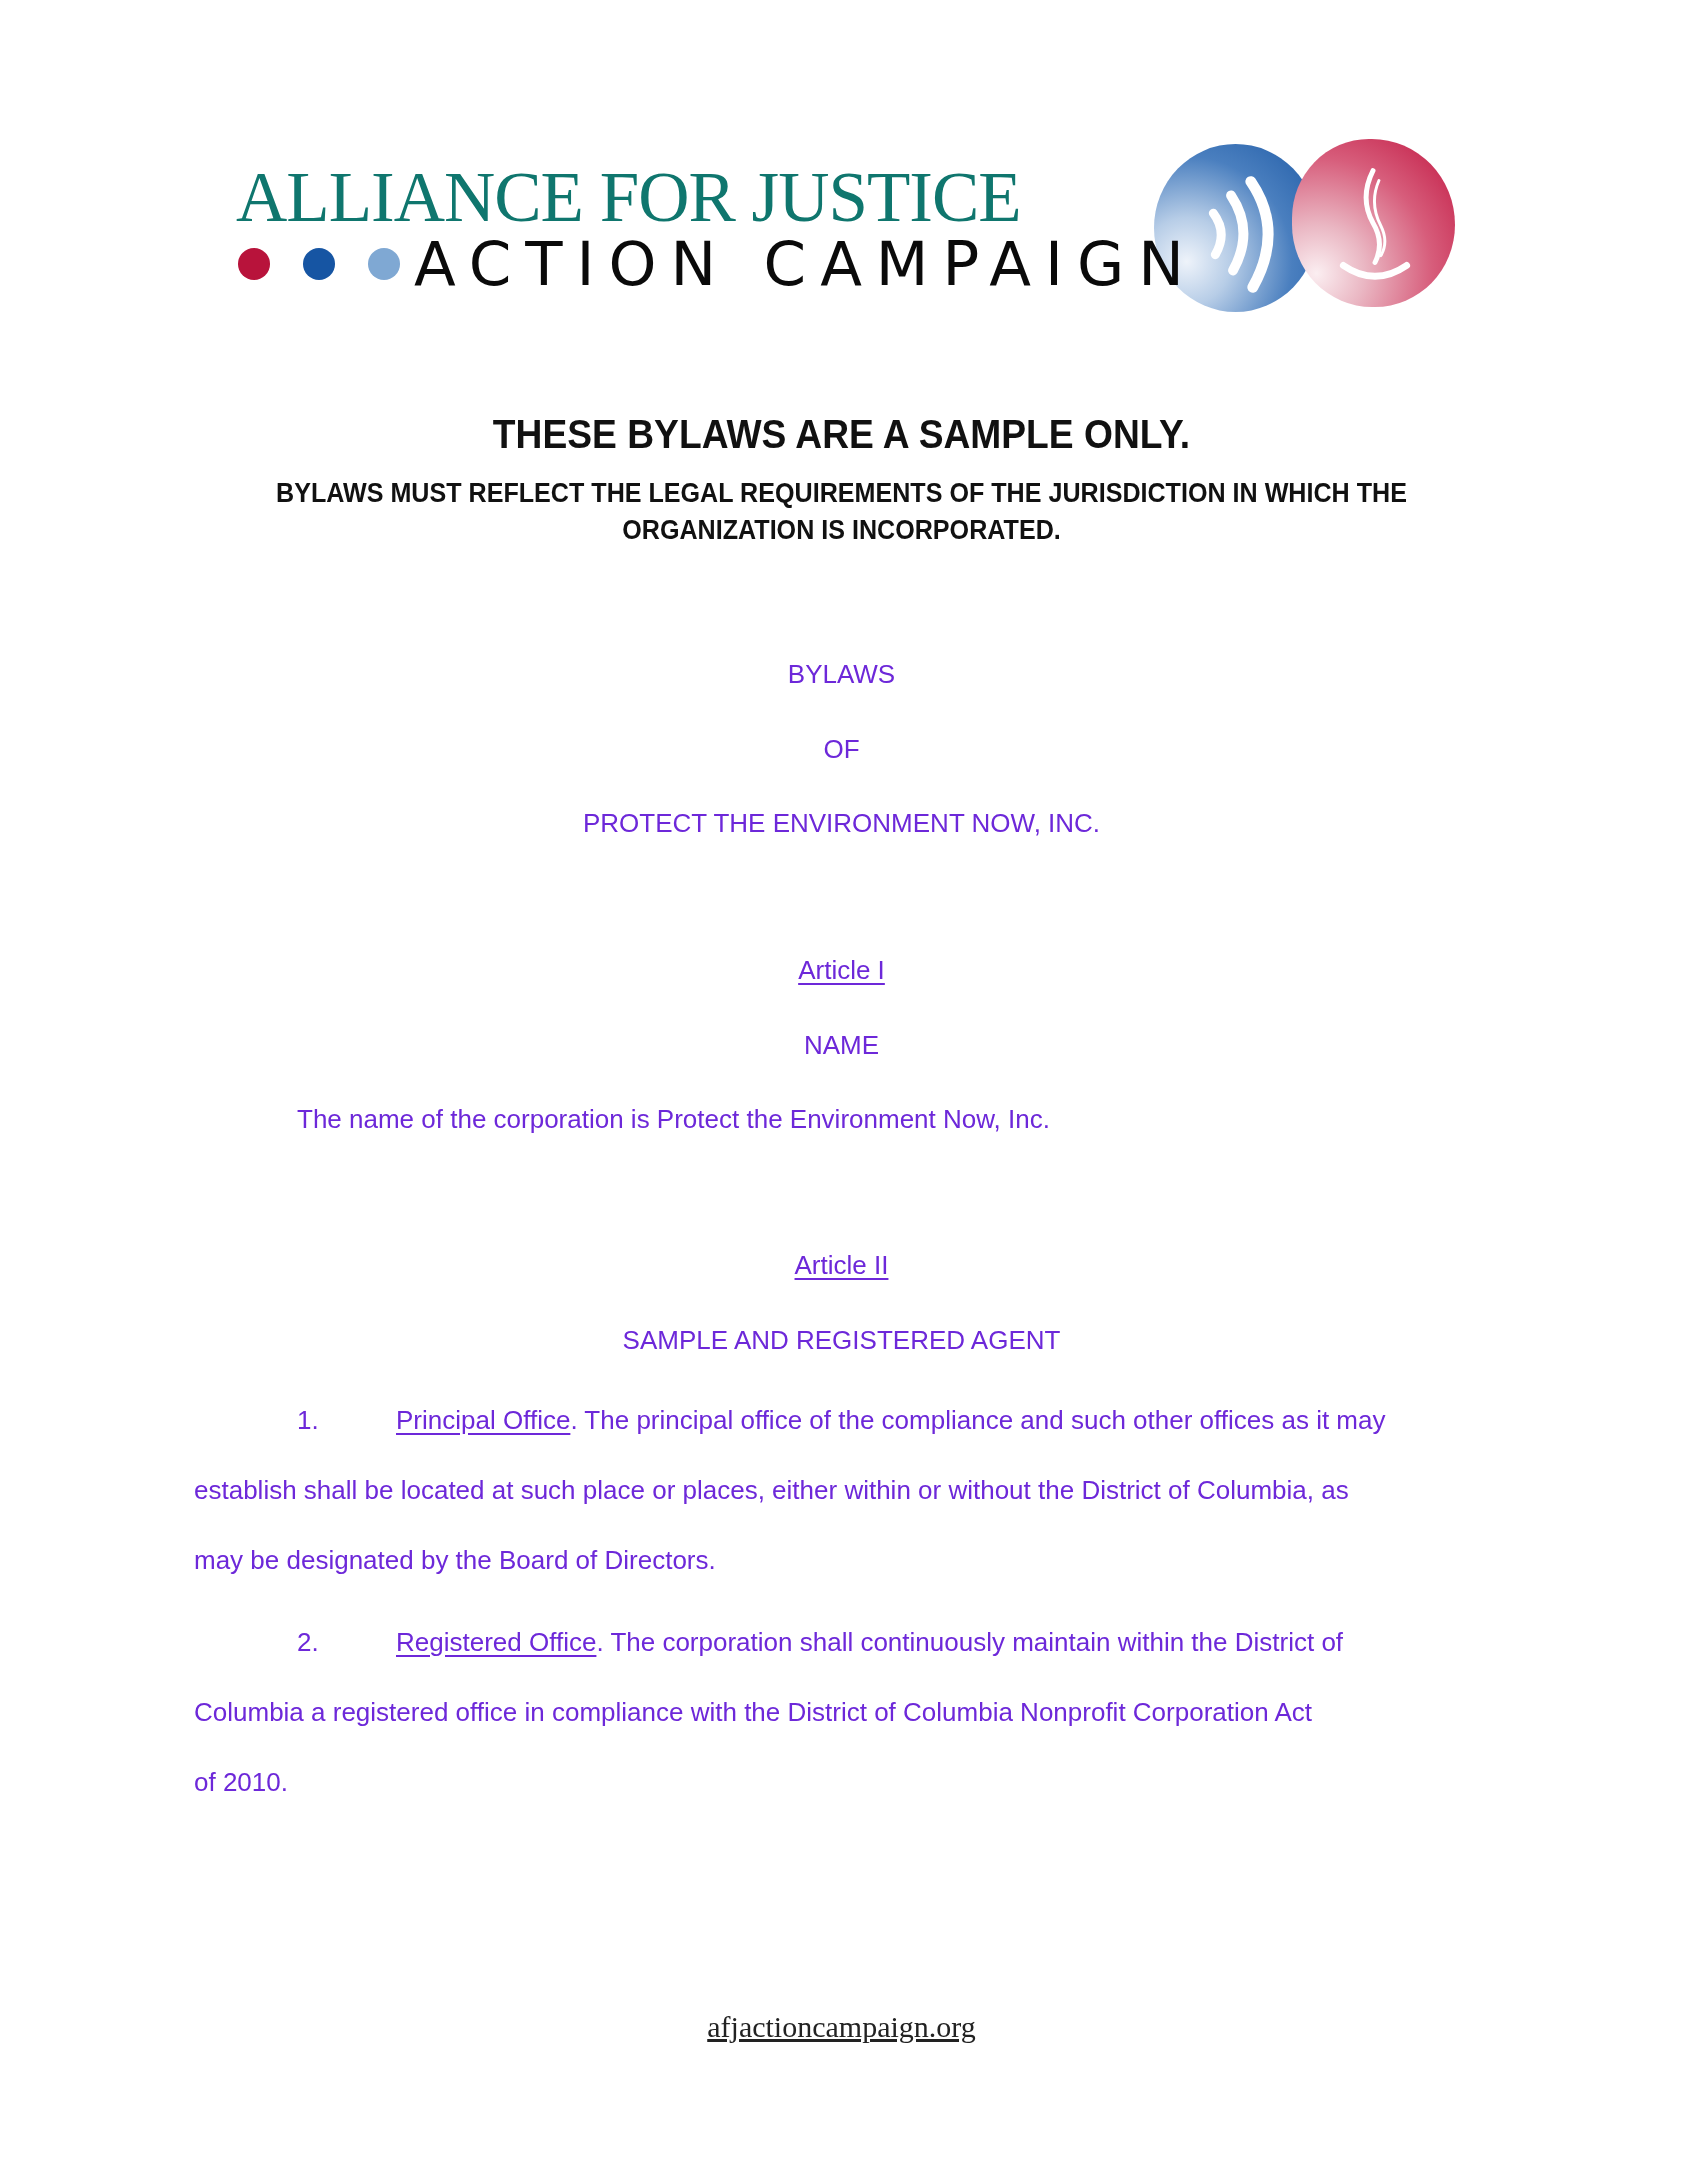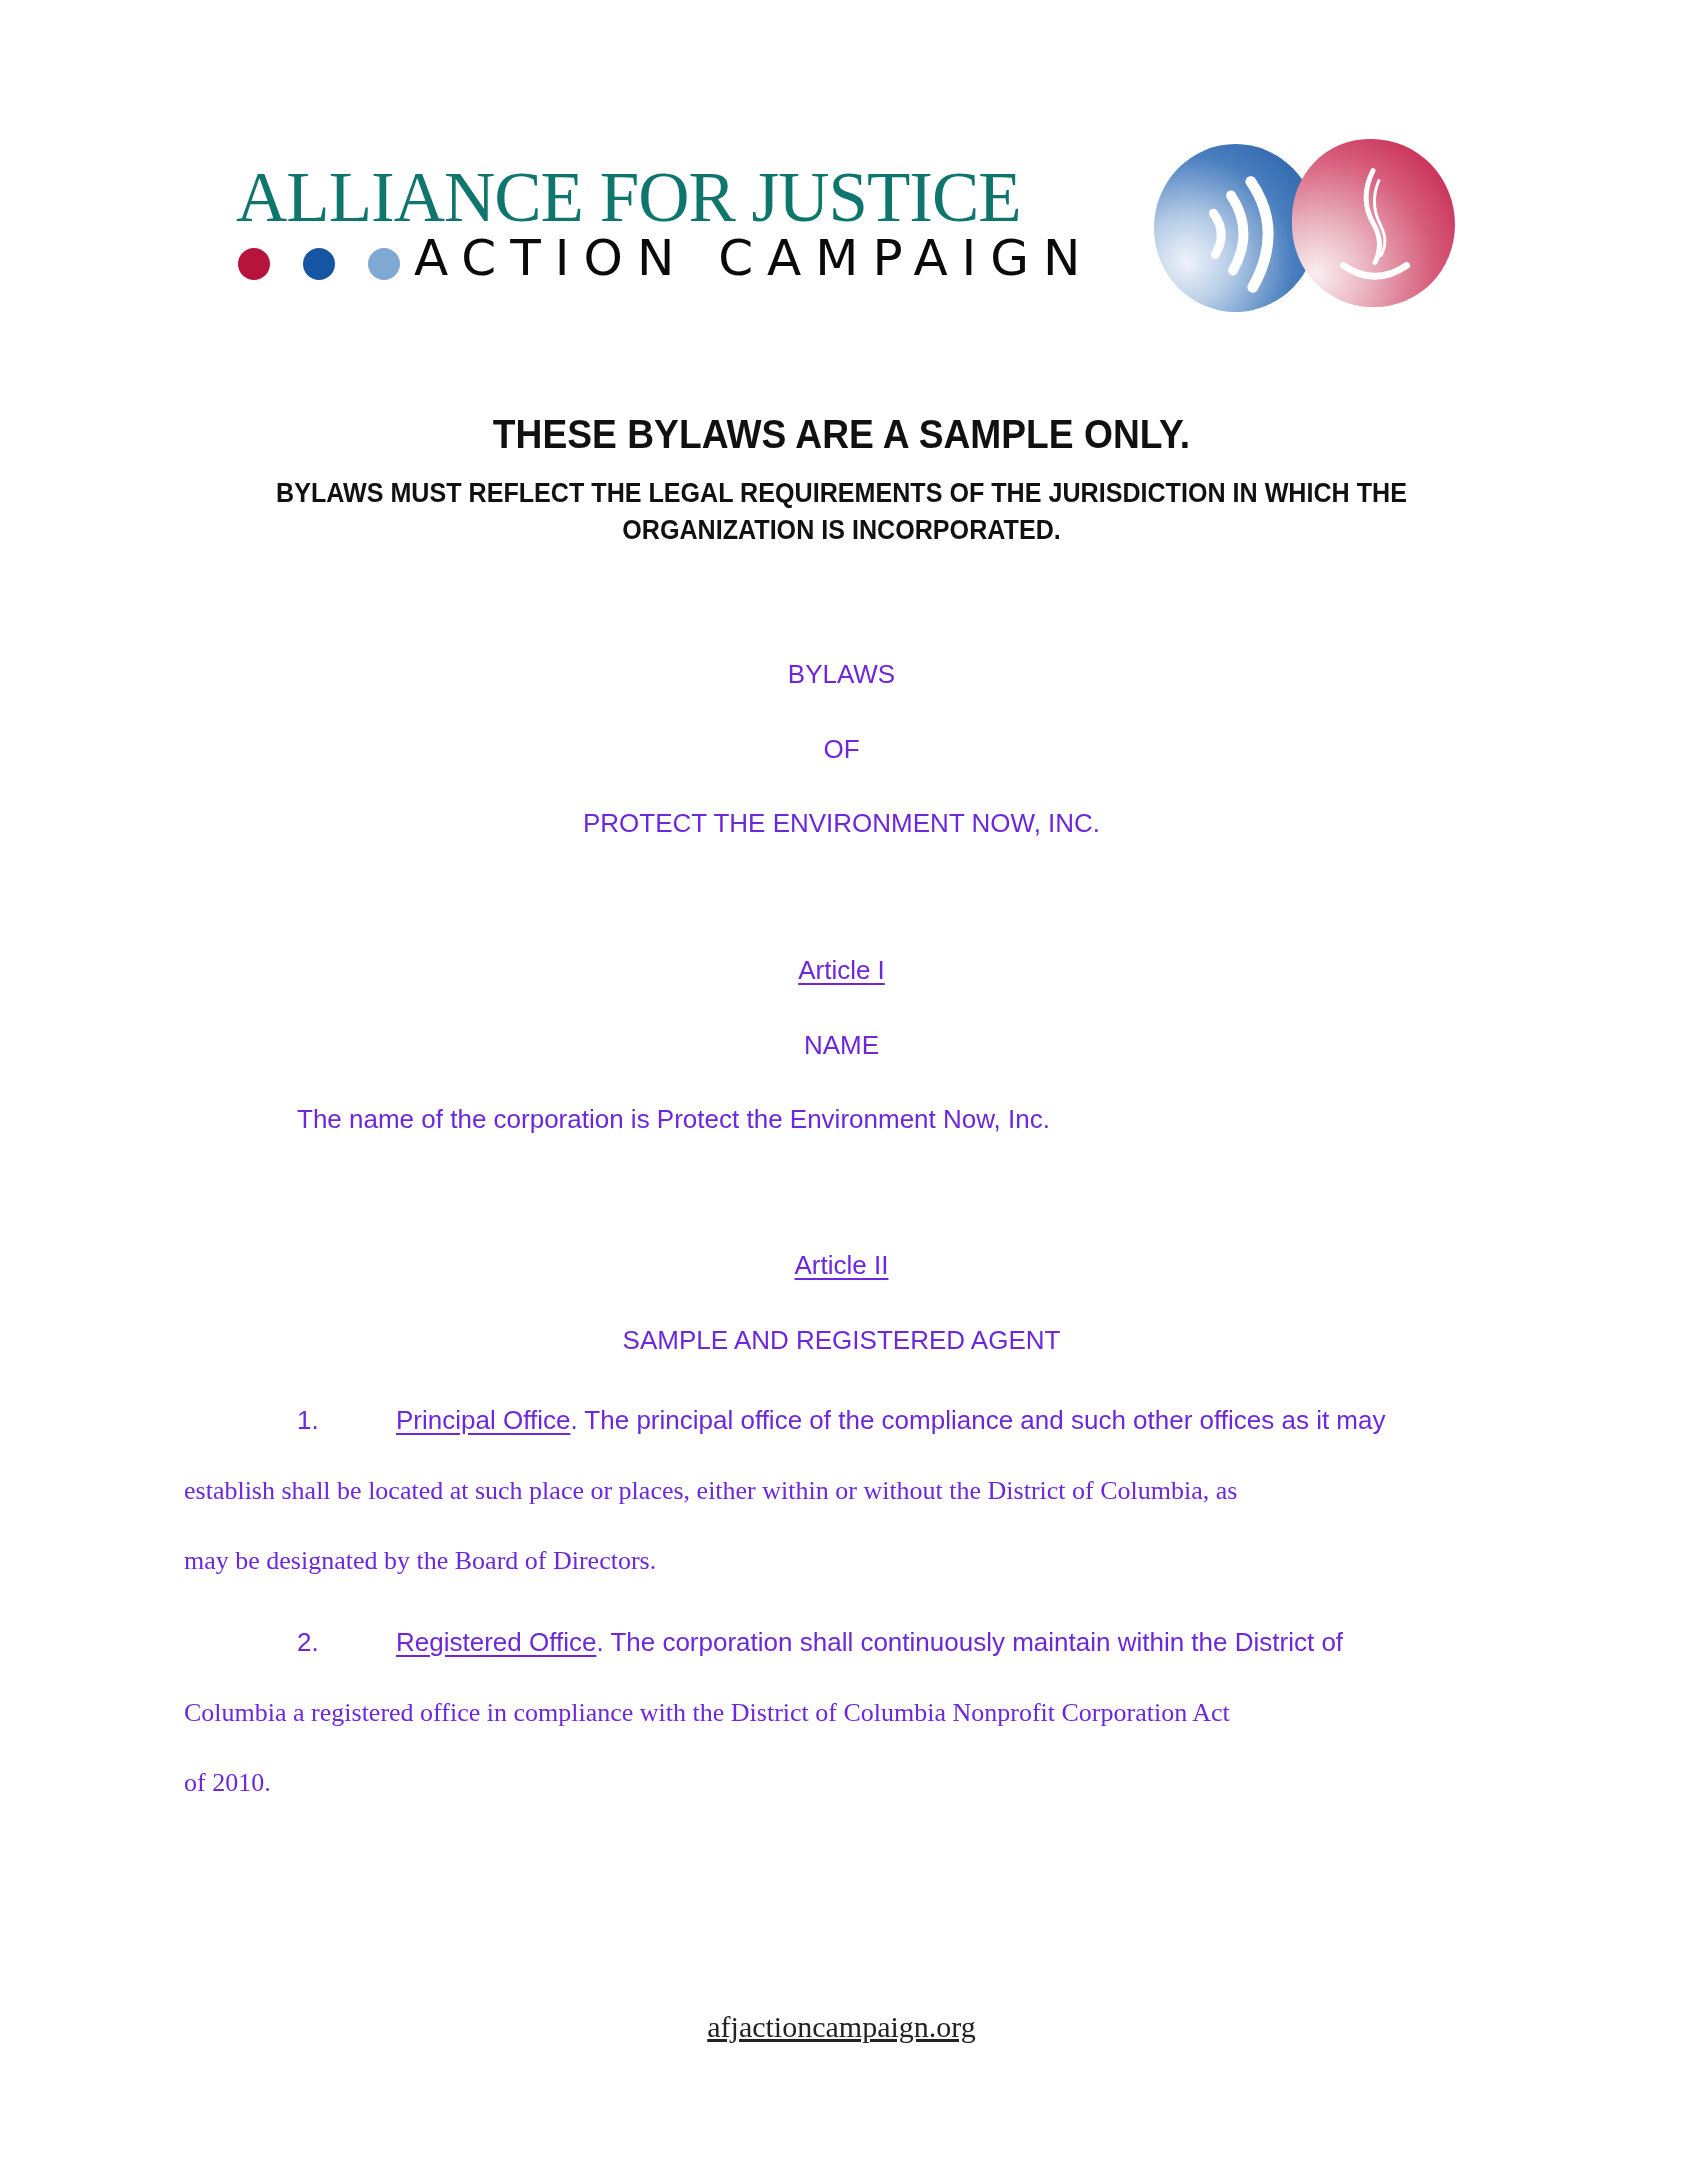--- a/index.html
+++ b/index.html
@@ -46,21 +46,21 @@
     .dot {
       width: 32px;
       height: 32px;
       border-radius: 50%;
     }
     .logo-bottom {
       position: absolute;
       left: 186px;
       top: 99px;
       font-family: "DejaVu Sans", "Liberation Sans", sans-serif;
-      font-size: 50px;
+      font-size: 61px;
       line-height: 1;
       letter-spacing: 14px;
       color: #0a0a0a;
       white-space: nowrap;
     }
     .circle-blue {
       position: absolute;
       left: 926px;
       top: 10px;
       width: 163px;
@@ -112,23 +112,22 @@
       font-size: 26px;
       line-height: 1.2;
       color: #6d28d9;
       transform-origin: left center;
     }
     .center.body-text { transform-origin: center; }
     .u { text-decoration: underline; text-underline-offset: 4px; text-align: right; }
 
     .para-line {
       position: absolute;
-      left: 184px;
+      left: 194px;
       white-space: nowrap;
-      font-family: Liberation Serif, serif;
     }
     .footer {
       top: 2010px;
       font-family: "Liberation Serif", "DejaVu Serif", serif;
       font-size: 30px;
       color: #222;
       text-decoration: underline;
     }
   </style>
 </head>

